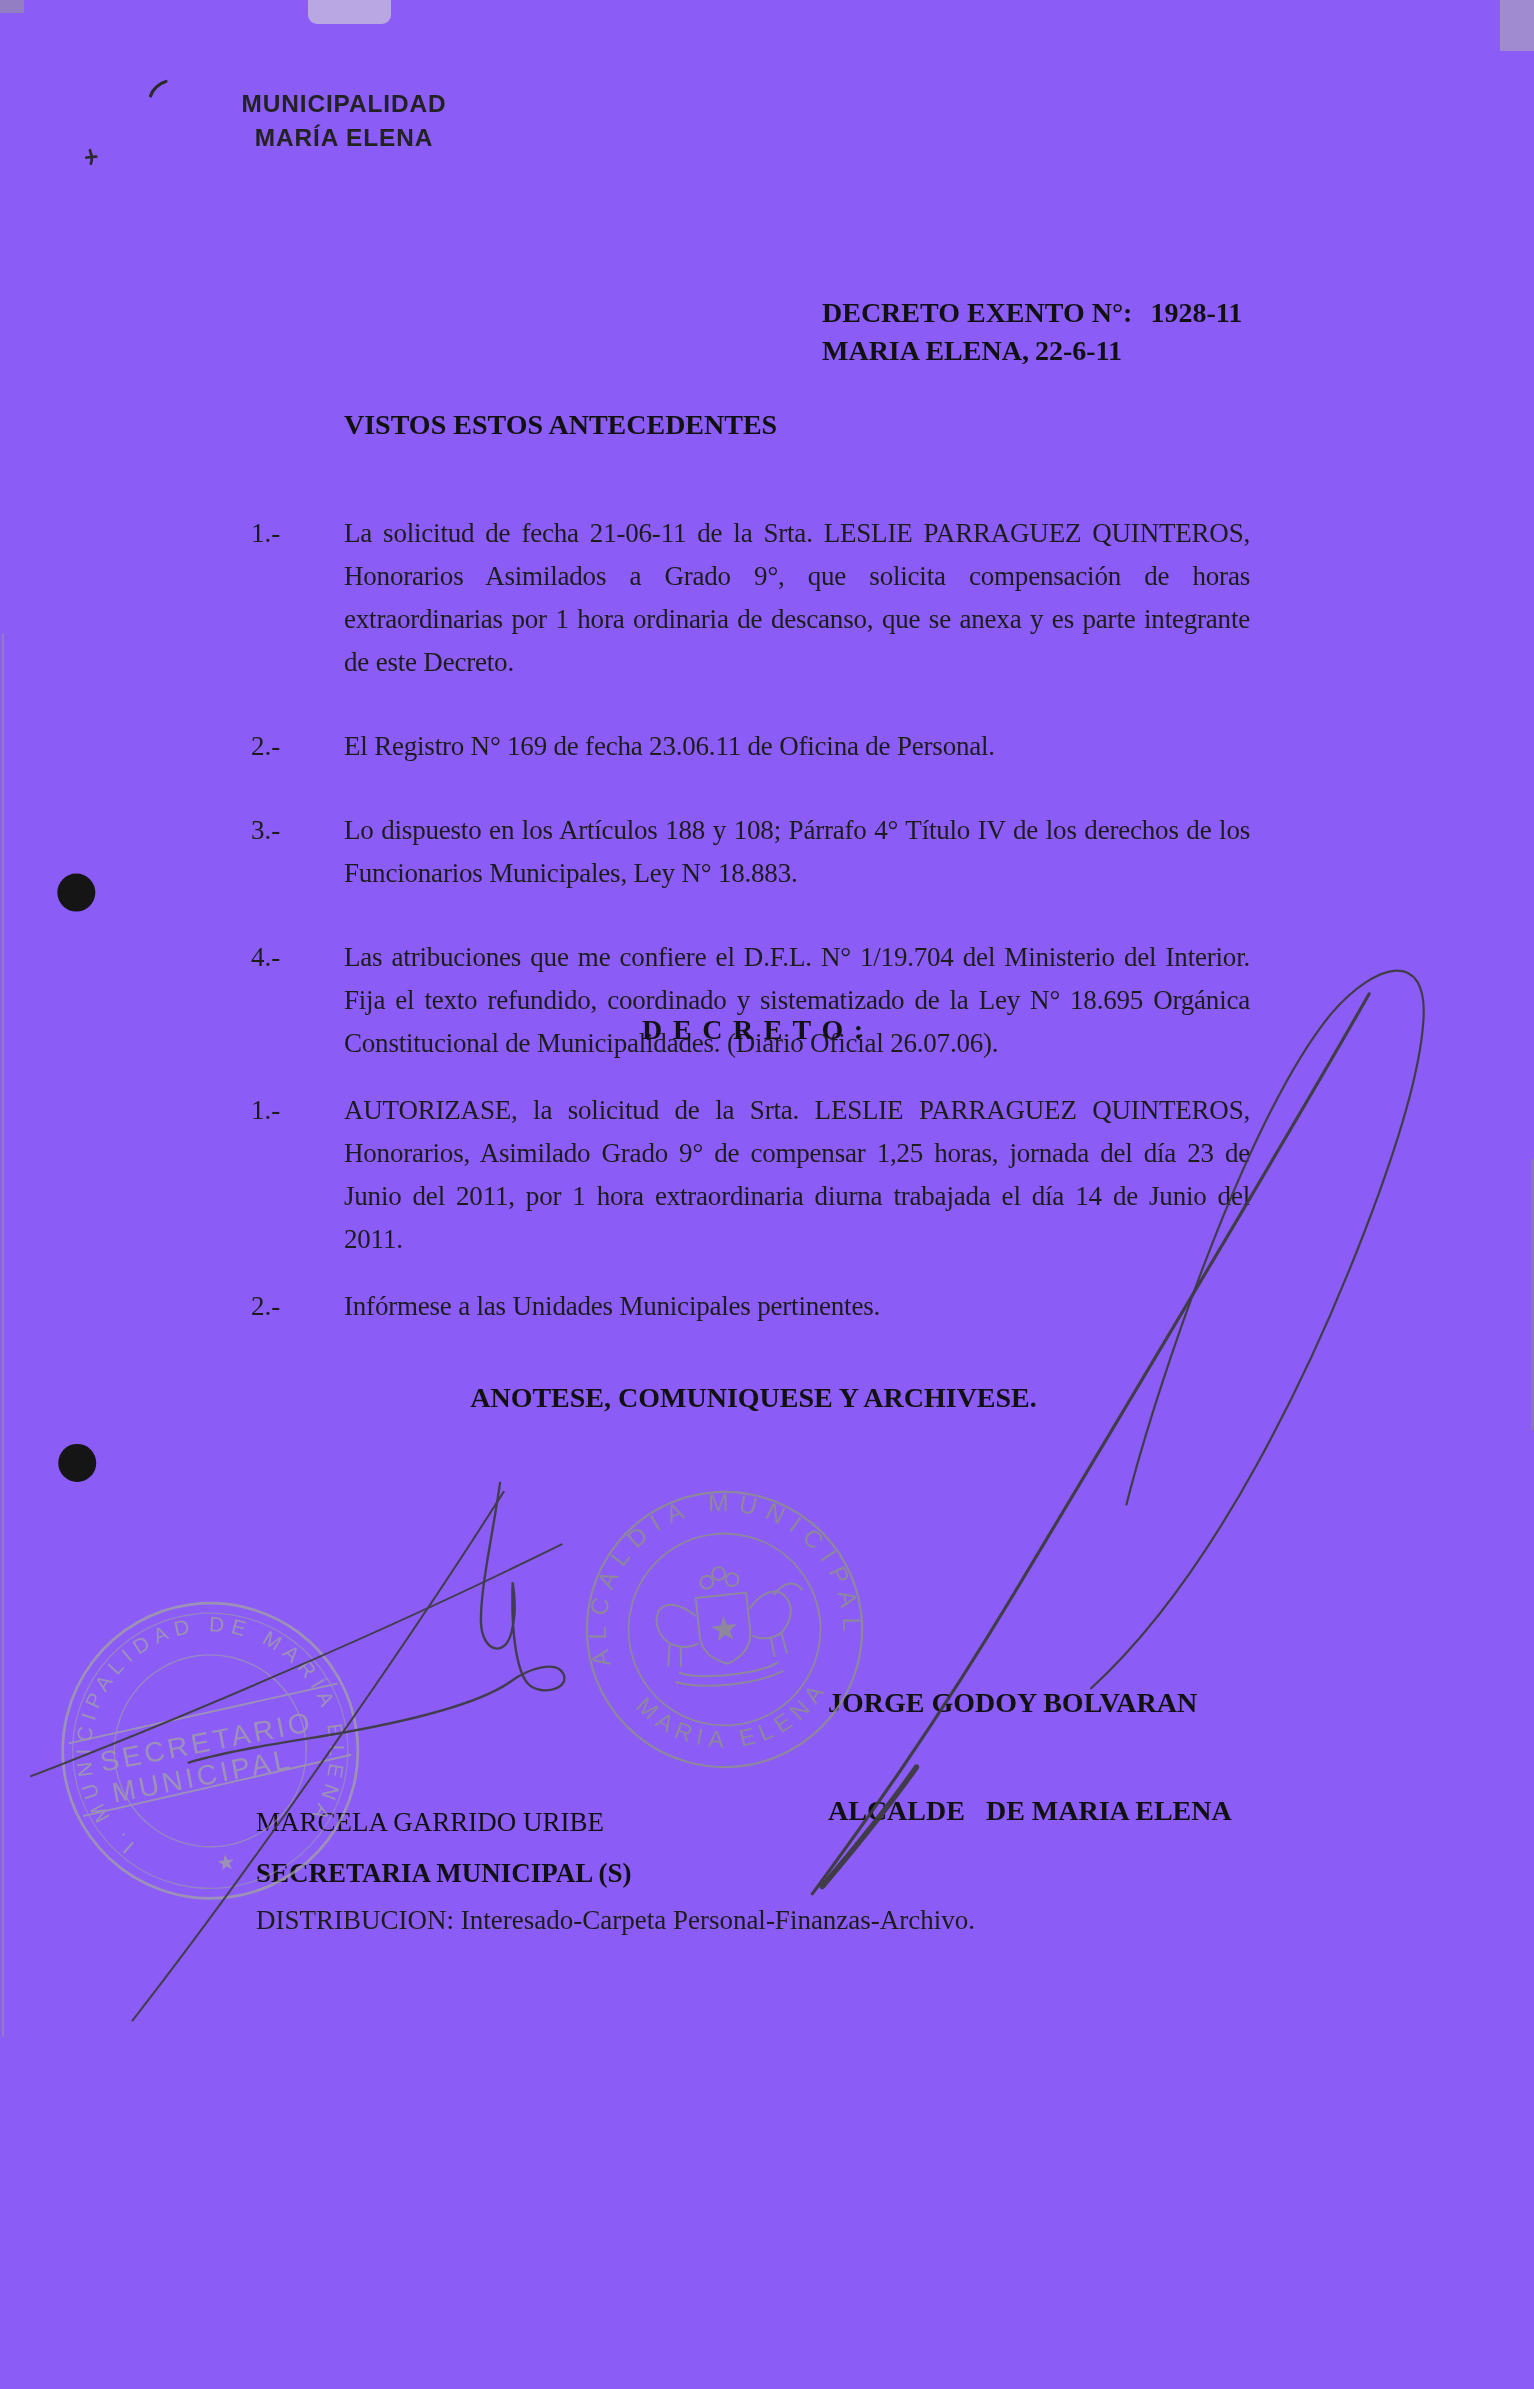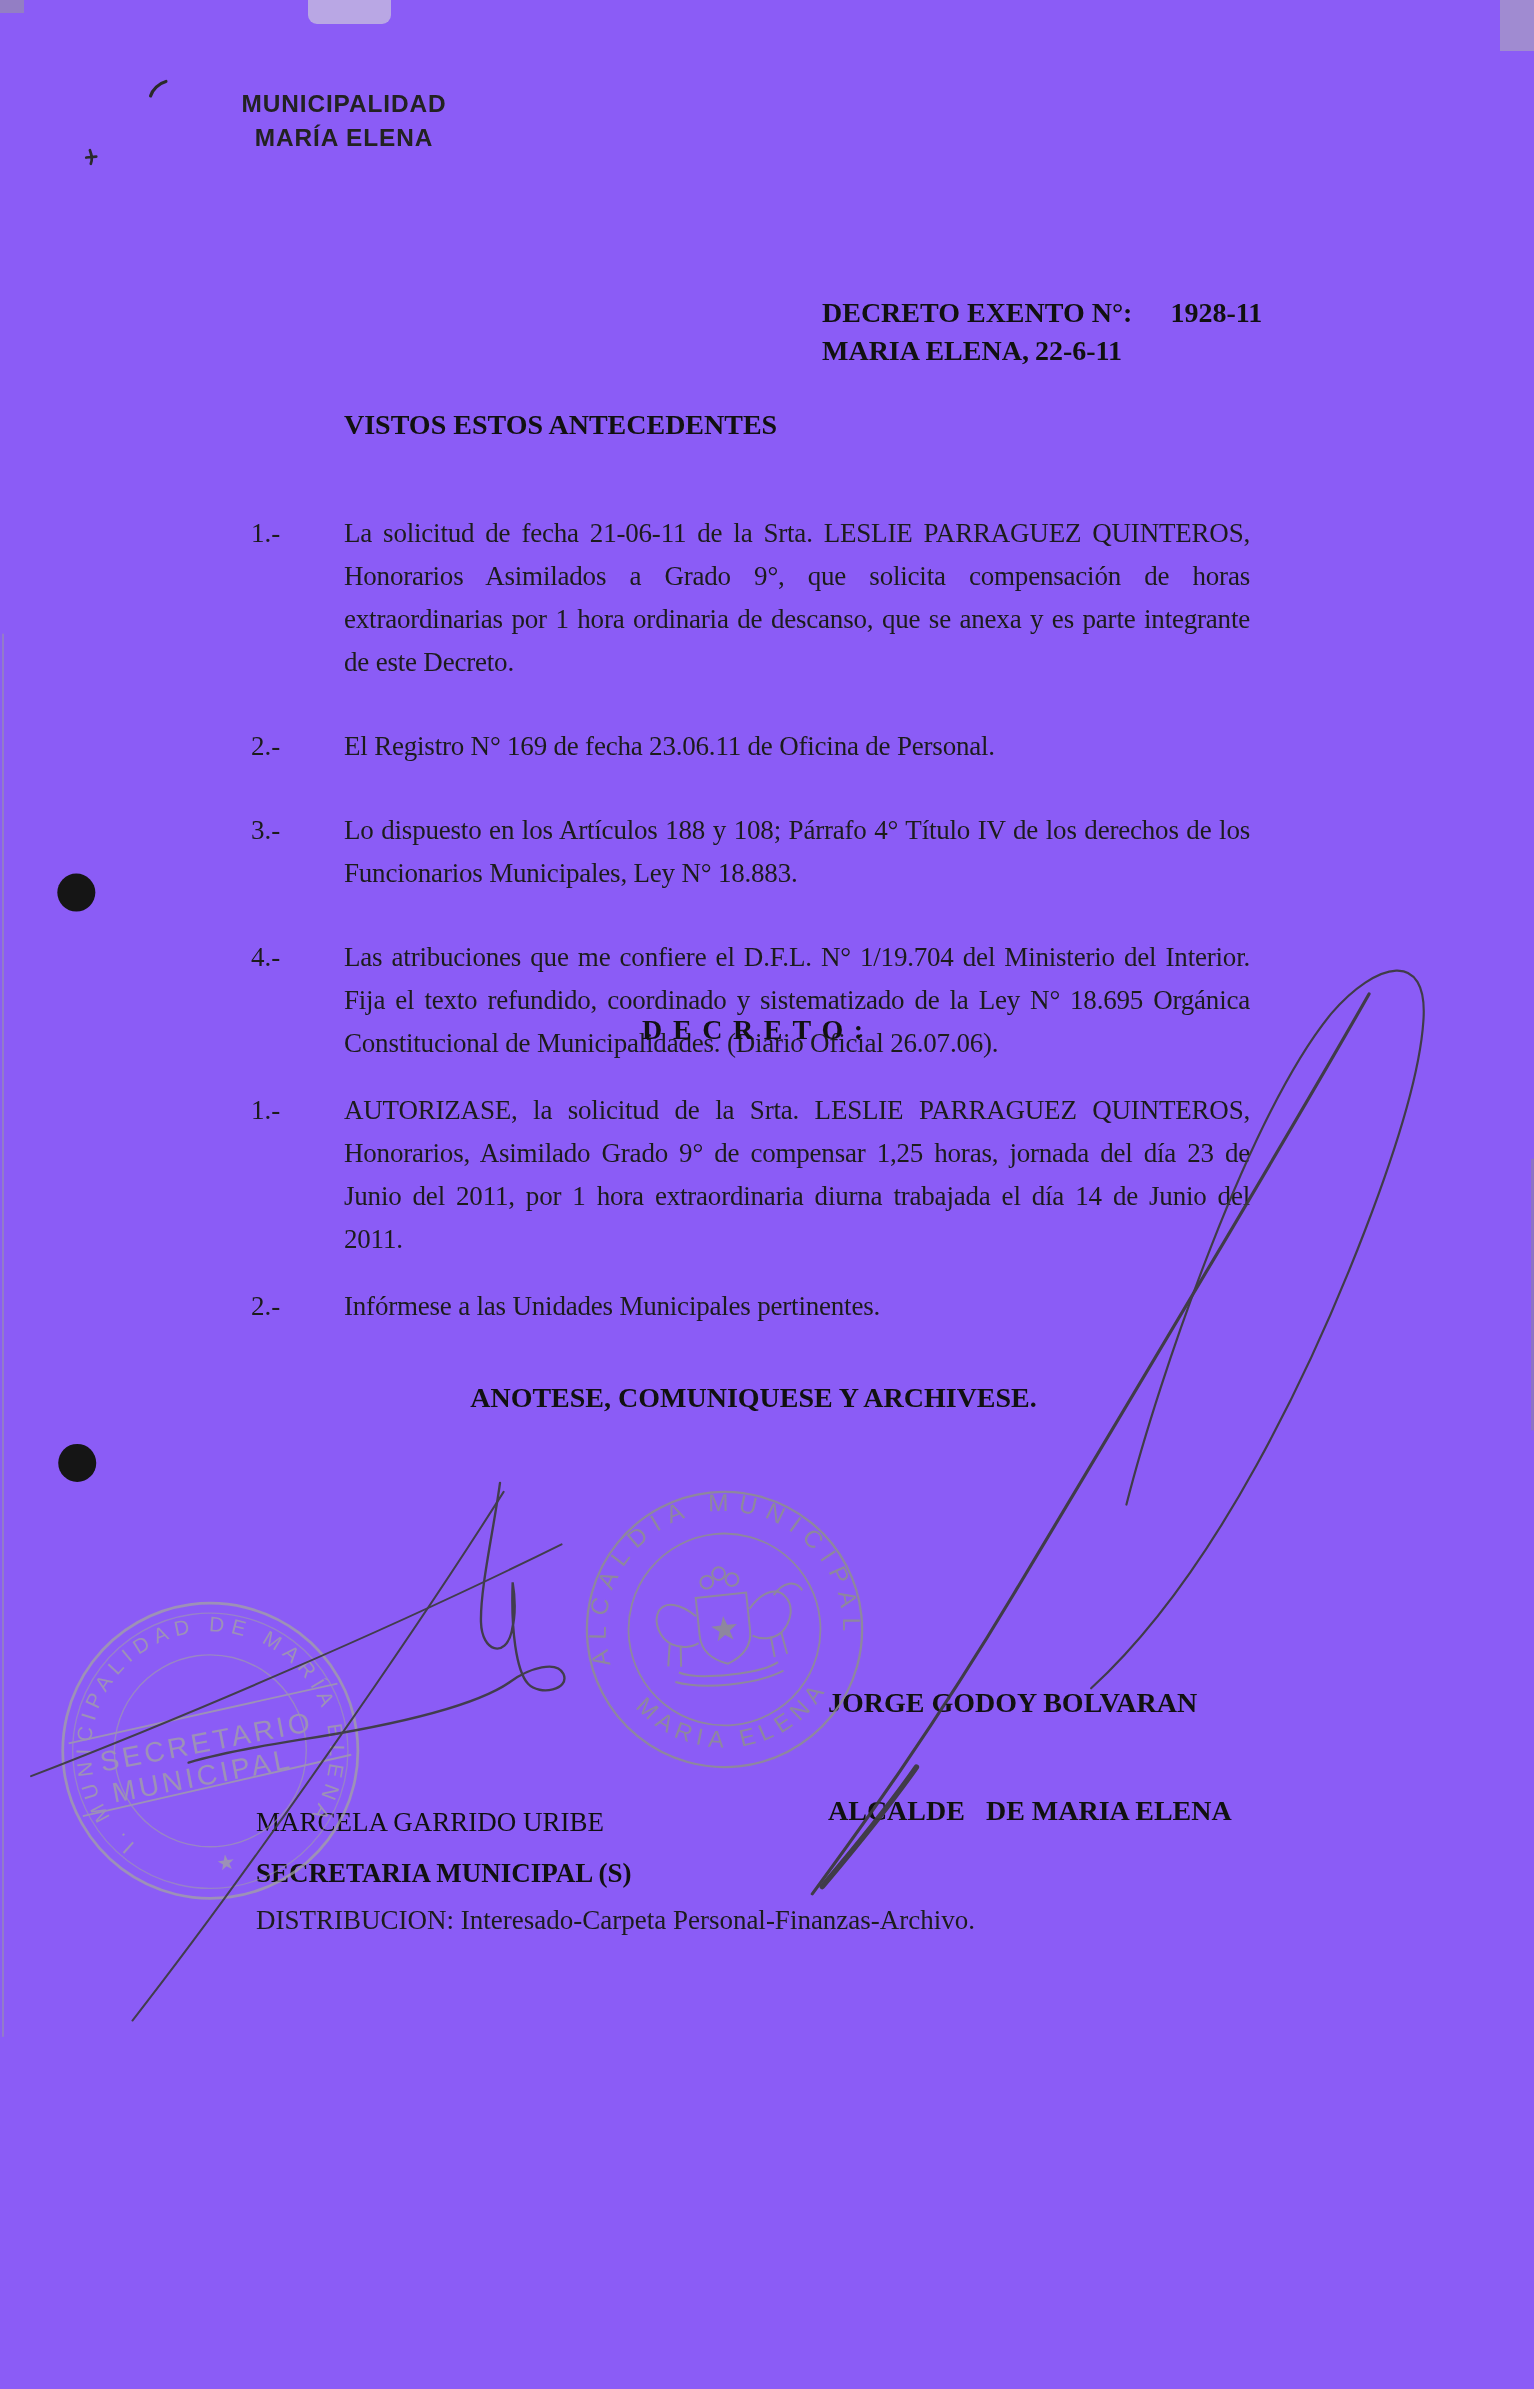--- a/index.html
+++ b/index.html
@@ -15,21 +15,21 @@
   
   .letterhead{
     left:208px;top:87px;width:272px;
     font-family:"Liberation Sans", sans-serif;
     font-size:24.4px;line-height:34px;font-weight:600;
     text-align:center;color:#222;letter-spacing:0.9px;
   }
   
   .decree-head{left:822px;top:294px;font-weight:bold;font-size:28px;line-height:38px;color:#111;}
   .decree-head .row{display:flex;}
-  .decree-head .row1{gap:38px;}
+  .decree-head .row1{gap:18px;}
   .decree-head .row2{gap:6px;}
   
   .vistos-title{left:344px;top:409px;width:819px;font-weight:bold;font-size:28px;color:#111;}
   .decreto-title{left:344px;top:1014px;width:819px;text-align:center;font-weight:bold;font-size:28px;letter-spacing:1.8px;color:#111;}
   .closing{left:344px;top:1382px;width:819px;text-align:center;font-weight:bold;font-size:28px;color:#111;}
   
   .itemlist{left:251px;width:999px;}
   .itemlist.antecedentes{top:512px;}
   .itemlist.decreto{top:1089px;}
   .item{display:flex;margin-bottom:41px;}

